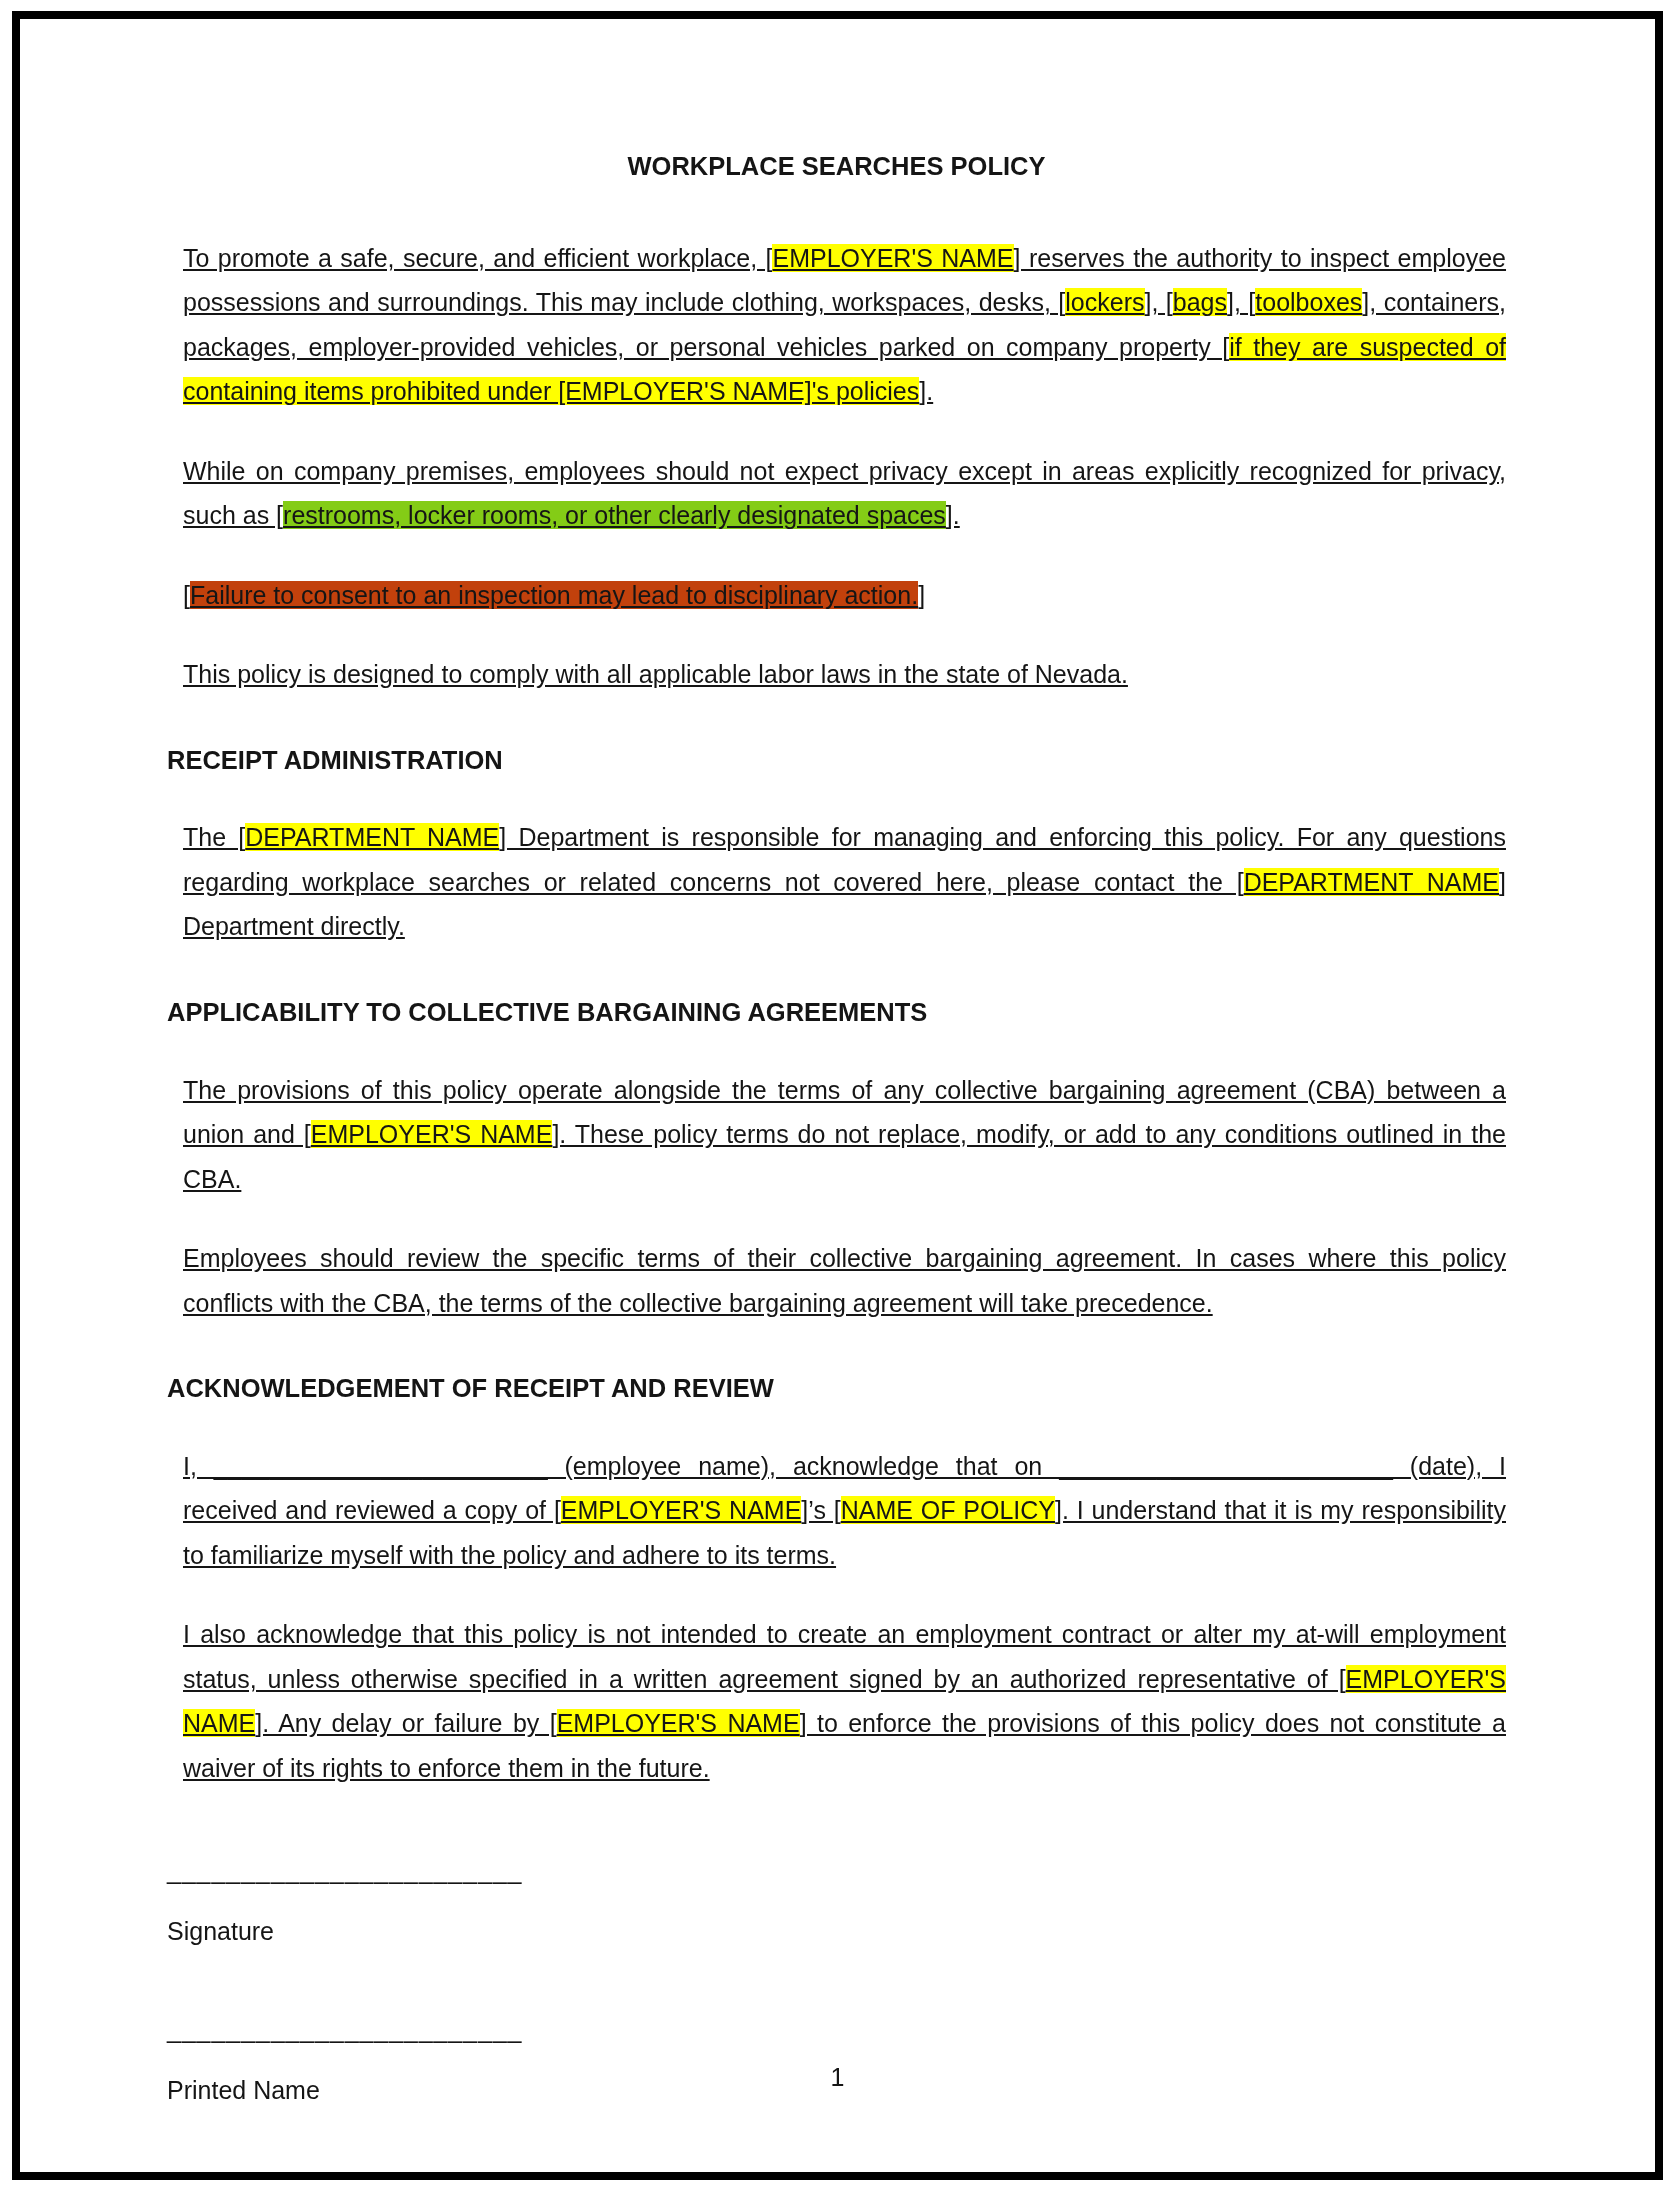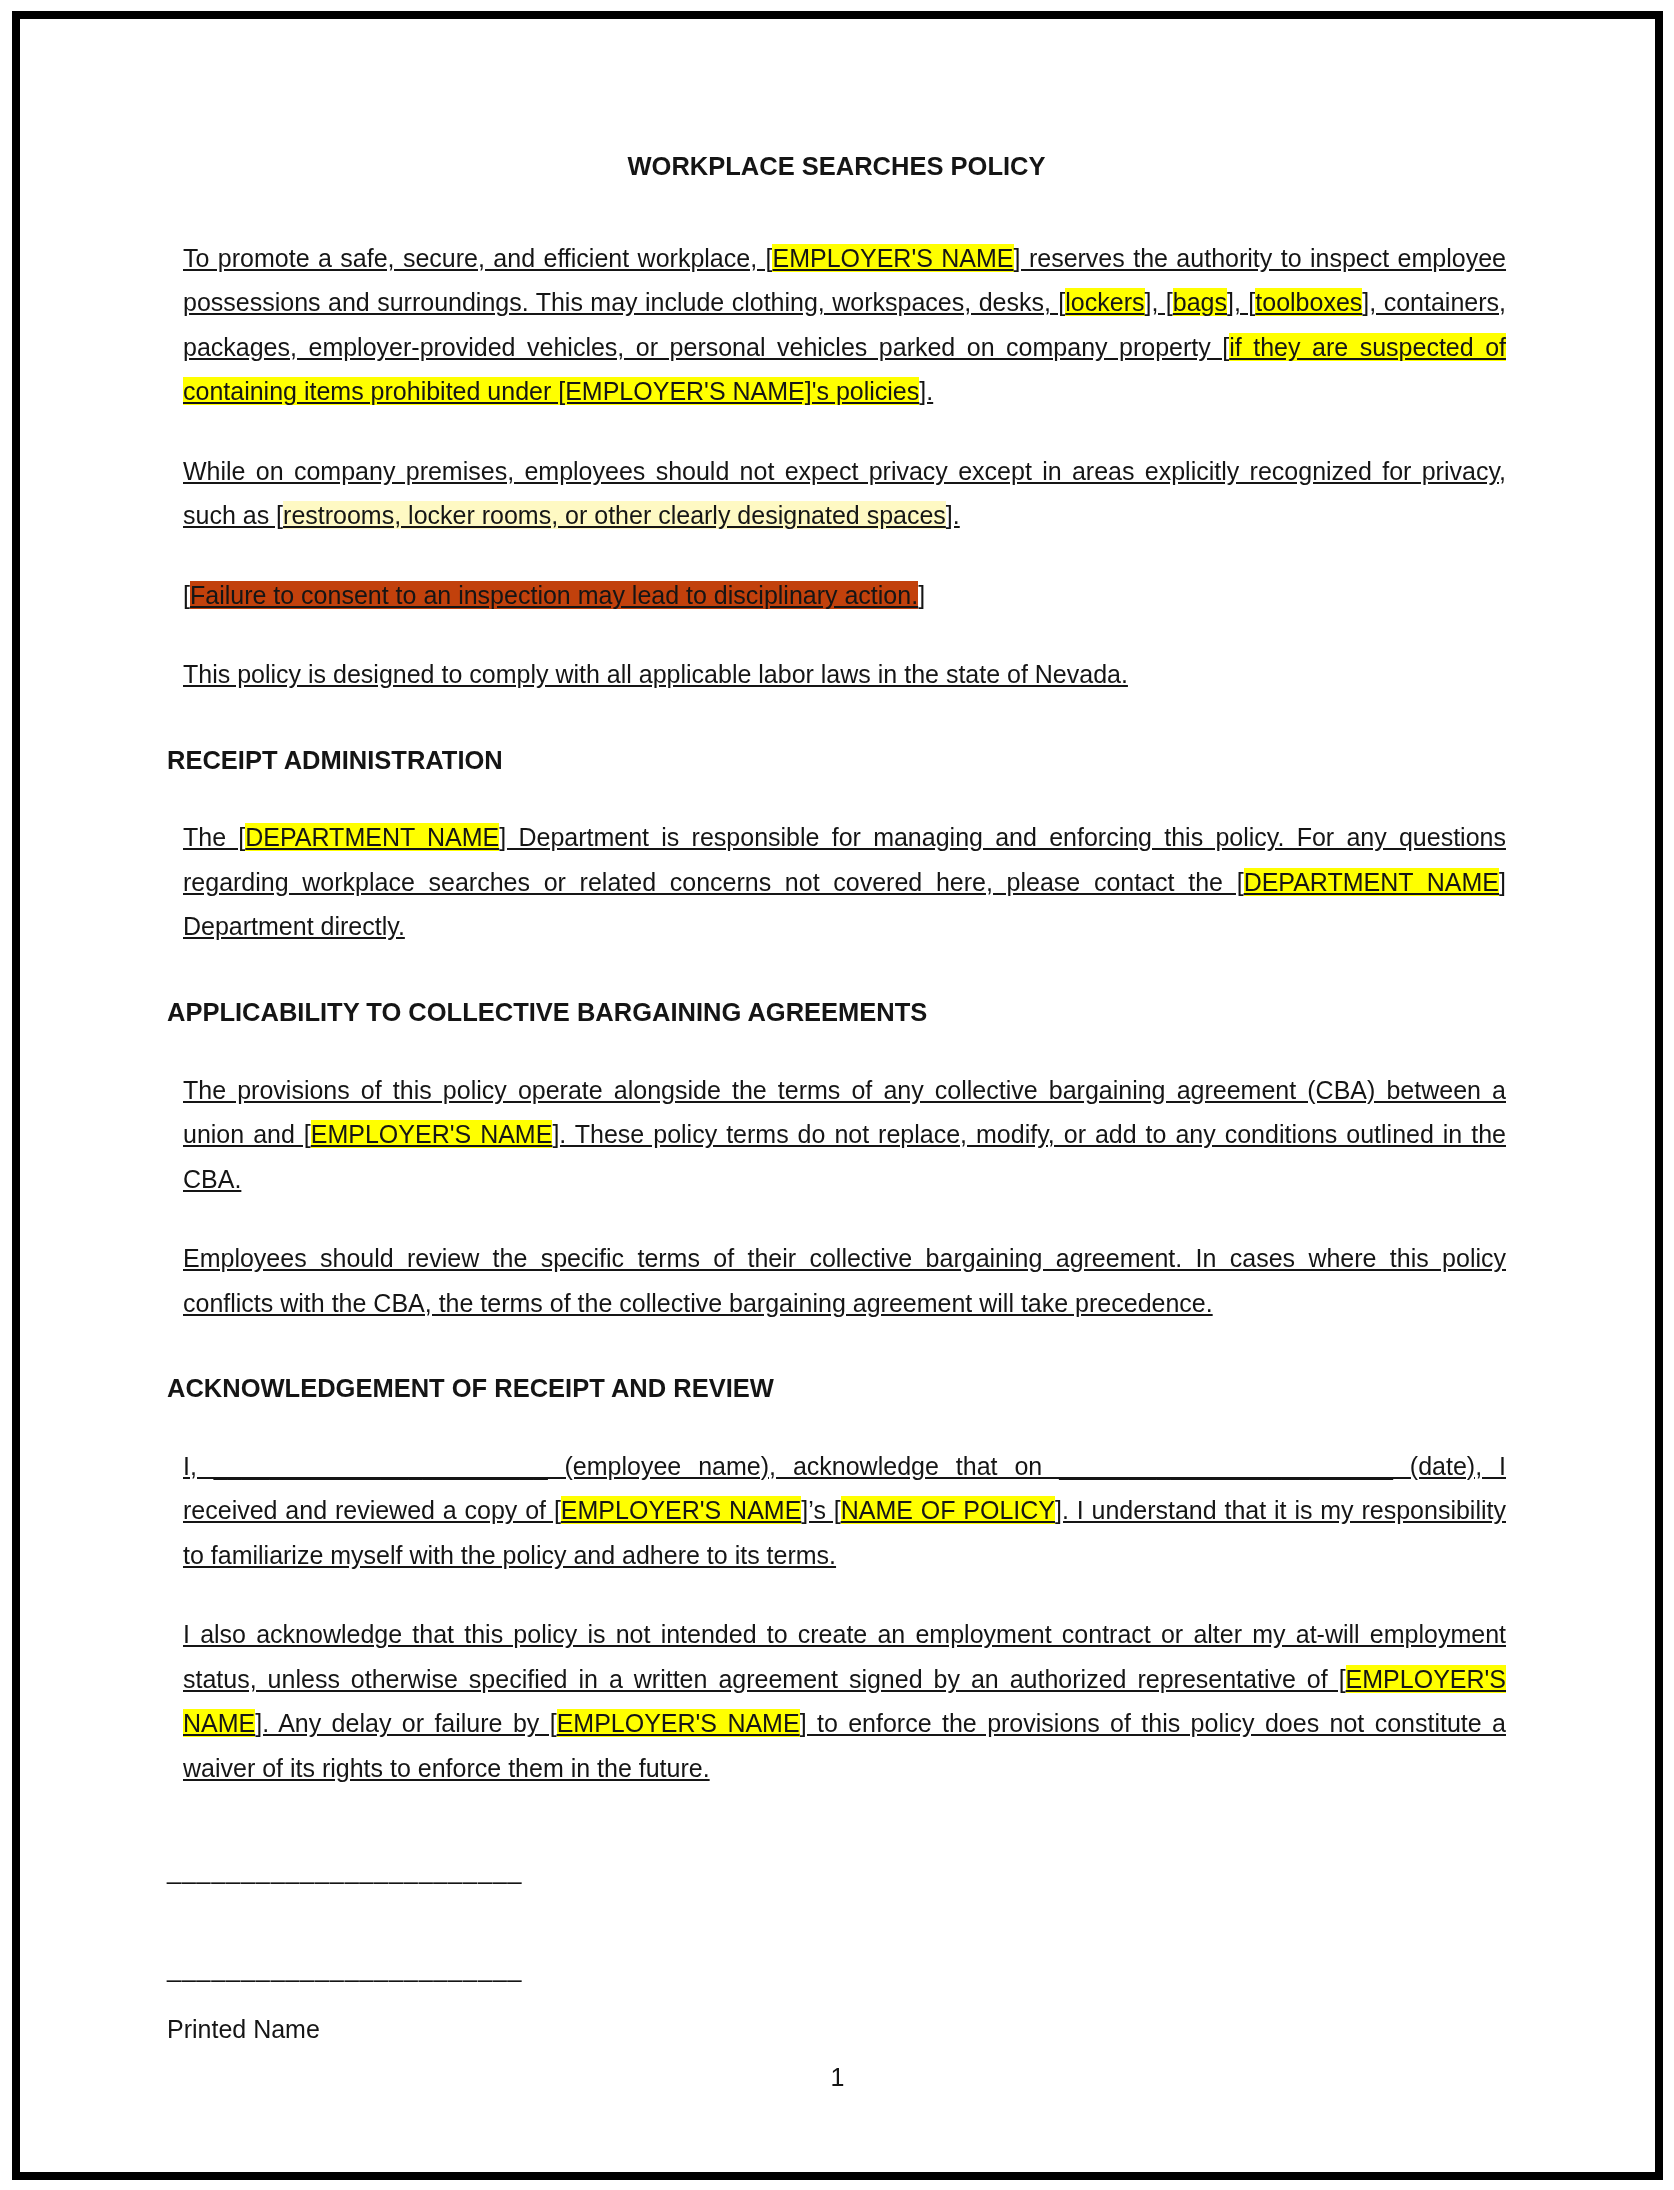--- a/index.html
+++ b/index.html
@@ -78,30 +78,31 @@
   }
 </style>
 </head>
 <body>
 
 <div class="page-border"></div>
 
 <div class="content" id="doc-content">
     <div class="doc-title"><span>WORKPLACE SEARCHES POLICY</span></div>
     <p class="doc-para"><span>To promote a safe, secure, and efficient workplace, [</span><span class="hl" style="background: rgb(255, 255, 0);">EMPLOYER'S NAME</span><span>] reserves the authority to inspect employee possessions and surroundings. This may include clothing, workspaces, desks, [</span><span class="hl" style="background: rgb(255, 255, 0);">lockers</span><span>], [</span><span class="hl" style="background: rgb(255, 255, 0);">bags</span><span>], [</span><span class="hl" style="background: rgb(255, 255, 0);">toolboxes</span><span>], containers, packages, employer-provided vehicles, or personal vehicles parked on company property [</span><span class="hl" style="background: rgb(255, 255, 0);">if they are suspected of containing items prohibited under [EMPLOYER'S NAME]'s policies</span><span>].</span></p>
-    <p class="doc-para"><span>While on company premises, employees should not expect privacy except in areas explicitly recognized for privacy, such as [</span><span class="hl" style="background: #fef9c3;">restrooms, locker rooms, or other clearly designated spaces</span><span>].</span></p>
+    <p class="doc-para"><span>While on company premises, employees should not expect privacy except in areas explicitly recognized for privacy, such as [</span><span class="hl" style="background: #84cc16;">restrooms, locker rooms, or other clearly designated spaces</span><span>].</span></p>
     <p class="doc-para"><span>[</span><span class="hl" style="background: #c2410c;">Failure to consent to an inspection may lead to disciplinary action.</span><span>]</span></p>
     <p class="doc-para"><span>This policy is designed to comply with all applicable labor laws in the state of Nevada.</span></p>
     <div class="doc-heading"><span>RECEIPT ADMINISTRATION</span></div>
     <p class="doc-para"><span>The [</span><span class="hl" style="background: rgb(255, 255, 0);">DEPARTMENT NAME</span><span>] Department is responsible for managing and enforcing this policy. For any questions regarding workplace searches or related concerns not covered here, please contact the [</span><span class="hl" style="background: rgb(255, 255, 0);">DEPARTMENT NAME</span><span>] Department directly.</span></p>
     <div class="doc-heading"><span>APPLICABILITY TO COLLECTIVE BARGAINING AGREEMENTS</span></div>
     <p class="doc-para"><span>The provisions of this policy operate alongside the terms of any collective bargaining agreement (CBA) between a union and [</span><span class="hl" style="background: rgb(255, 255, 0);">EMPLOYER'S NAME</span><span>]. These policy terms do not replace, modify, or add to any conditions outlined in the CBA.</span></p>
     <p class="doc-para"><span>Employees should review the specific terms of their collective bargaining agreement. In cases where this policy conflicts with the CBA, the terms of the collective bargaining agreement will take precedence.</span></p>
     <div class="doc-heading"><span>ACKNOWLEDGEMENT OF RECEIPT AND REVIEW</span></div>
     <p class="doc-para"><span>I, ________________________ (employee name), acknowledge that on ________________________ (date), I received and reviewed a copy of [</span><span class="hl" style="background: rgb(255, 255, 0);">EMPLOYER'S NAME</span><span>]’s [</span><span class="hl" style="background: rgb(255, 255, 0);">NAME OF POLICY</span><span>]. I understand that it is my responsibility to familiarize myself with the policy and adhere to its terms.</span></p>
     <p class="doc-para"><span>I also acknowledge that this policy is not intended to create an employment contract or alter my at-will employment status, unless otherwise specified in a written agreement signed by an authorized representative of [</span><span class="hl" style="background: rgb(255, 255, 0);">EMPLOYER'S NAME</span><span>]. Any delay or failure by [</span><span class="hl" style="background: rgb(255, 255, 0);">EMPLOYER'S NAME</span><span>] to enforce the provisions of this policy does not constitute a waiver of its rights to enforce them in the future.</span></p>
     <div class="sig-line"><span>________________________</span></div>
+    <div class="sig-label"><span>Signature</span></div>
     <div class="sig-line"><span>________________________</span></div>
     <div class="sig-label"><span>Printed Name</span></div>
   </div>
 
 <div class="page-number">1</div>
 
 
 </body></html>

